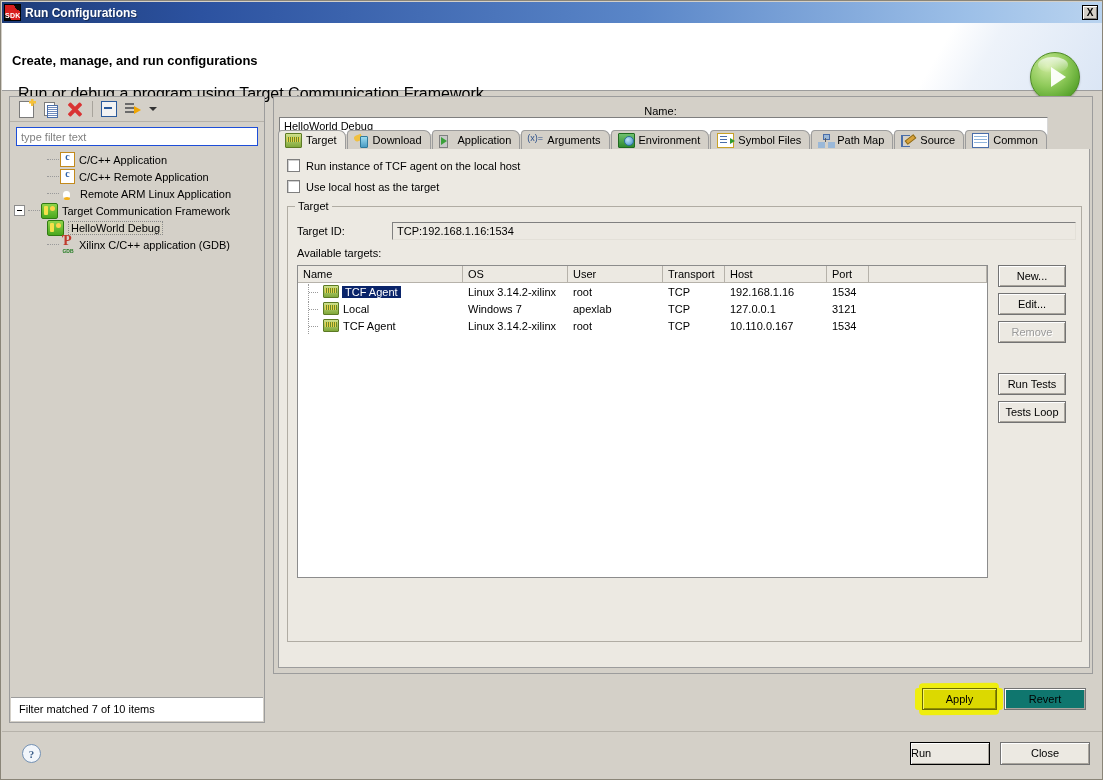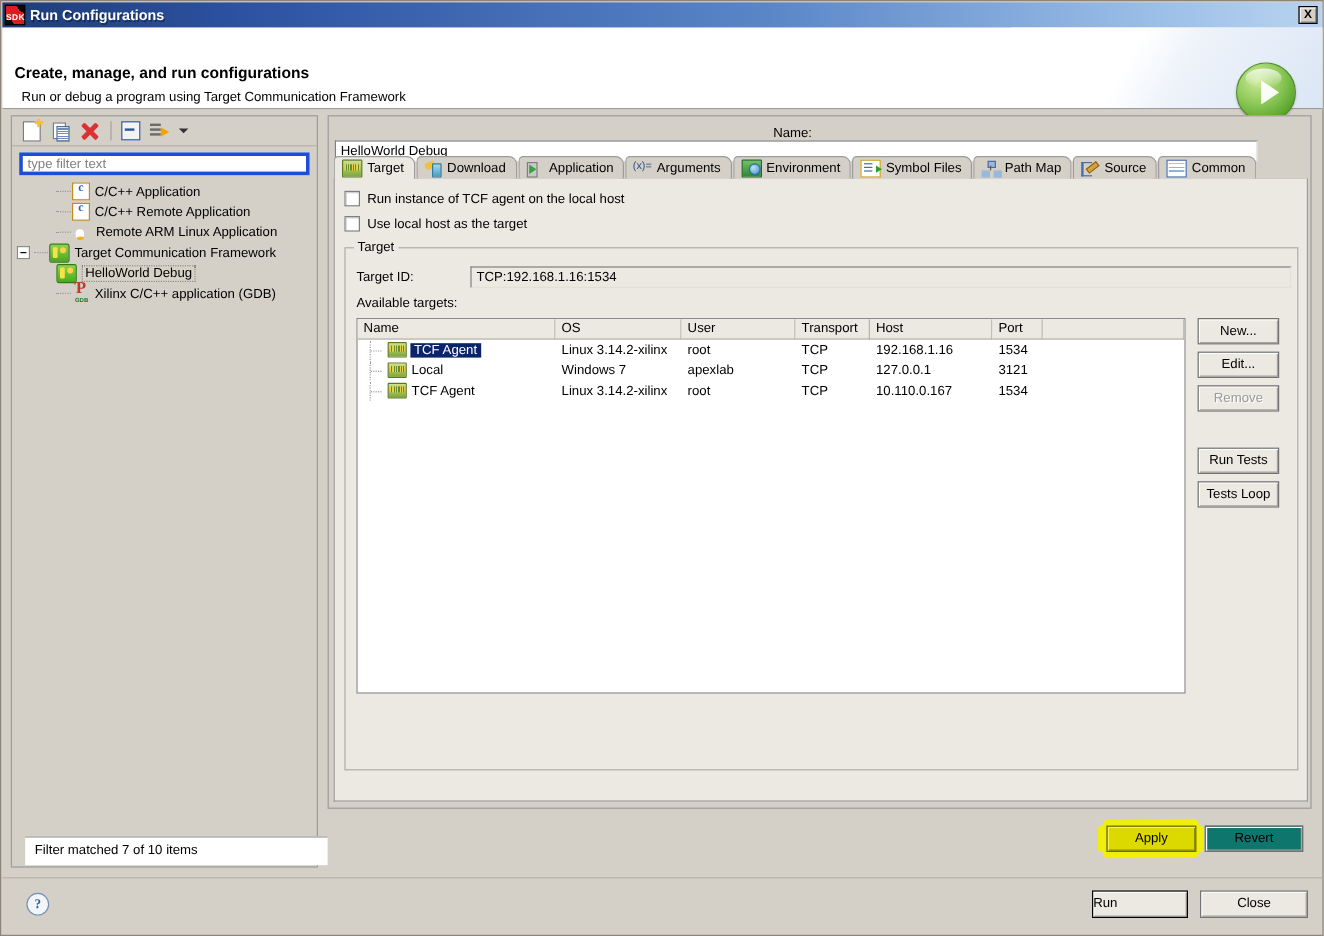--- a/index.html
+++ b/index.html
@@ -67,22 +67,22 @@
     width: 1100px; height: 68px;
     background: #ffffff;
     border-bottom: 1px solid #9c9c9c;
     box-sizing: border-box;
   }
   .banner-title {
     position: absolute; left: 10px; top: 30px;
     font-size: 13px; font-weight: bold; color: #000;
   }
   .banner-sub {
-    position: absolute; left: 16px; top: 52px;
-    font-size: 11px; color: #000;
+    position: absolute; left: 16px; top: 62px;
+    font-size: 16px; color: #000;
   }
   .banner-deco {
     position: absolute; right: 0; top: 0; width: 260px; height: 67px;
     background: linear-gradient(120deg, #ffffff 0%, #ffffff 38%, #eef3fa 55%, #dbe6f5 100%);
   }
   .run-orb {
     position: absolute; right: 22px; top: 29px;
     width: 48px; height: 48px; border-radius: 50%;
     background: radial-gradient(circle at 35% 28%, #cdea9c 0%, #8fca5a 42%, #5ba62f 75%, #3f7a1f 100%);
     border: 1px solid #4e8a27;
@@ -171,21 +171,21 @@
     content:""; position:absolute; right:0; top:4px;
     width:0;height:0;border-left:7px solid #f0a500;border-top:4px solid transparent;border-bottom:4px solid transparent;
   }
   .ico-caret {
     width:0;height:0;border-left:4px solid transparent;border-right:4px solid transparent;border-top:4px solid #333;
   }
 
   .filter-input {
     position: absolute; left: 6px; top: 30px; width: 242px; height: 19px;
     box-sizing: border-box; background: #fff;
-    border: 3px solid #1d4ed8;
+    border: 1px solid #1d4ed8;
     font-size: 11px; color: #808080;
     padding: 2px 4px; font-family: "Liberation Sans", sans-serif;
   }
   .filter-input::placeholder { color: #808080; }
 
   .tree {
     position: absolute; left: 1px; top: 54px; width: 252px; height: 540px;
     overflow: hidden; font-size: 11px; color: #000;
   }
   .tree-row {
@@ -251,21 +251,21 @@
   .ti-gdb::after {
     content:"GDB"; position:absolute; left:0; bottom:-2px; width:16px;
     font-size:5px; color:#1f7a1f; font-weight:bold; text-align:center;
   }
   .tree-label { font-size: 11px; }
   .tree-row.selected .tree-label {
     background: #d6d2c6; border: 1px dotted #8b8b8b; padding: 0 2px; margin: -1px 0;
   }
 
   .filter-status {
-    position: absolute; left: 11px; bottom: 1px; width: 252px; height: 24px;
+    position: absolute; left: 1px; bottom: 1px; width: 252px; height: 24px;
     background: #ffffff; border-top: 1px solid #9c9c9c;
     font-size: 11px; color: #000; padding: 5px 0 0 8px;
     box-sizing: border-box;
   }
   .left-white {
     position:absolute; left:1px; top:54px; width:252px; height:572px; background:#fff; z-index:-1;
   }
 
   
   .right-panel {

